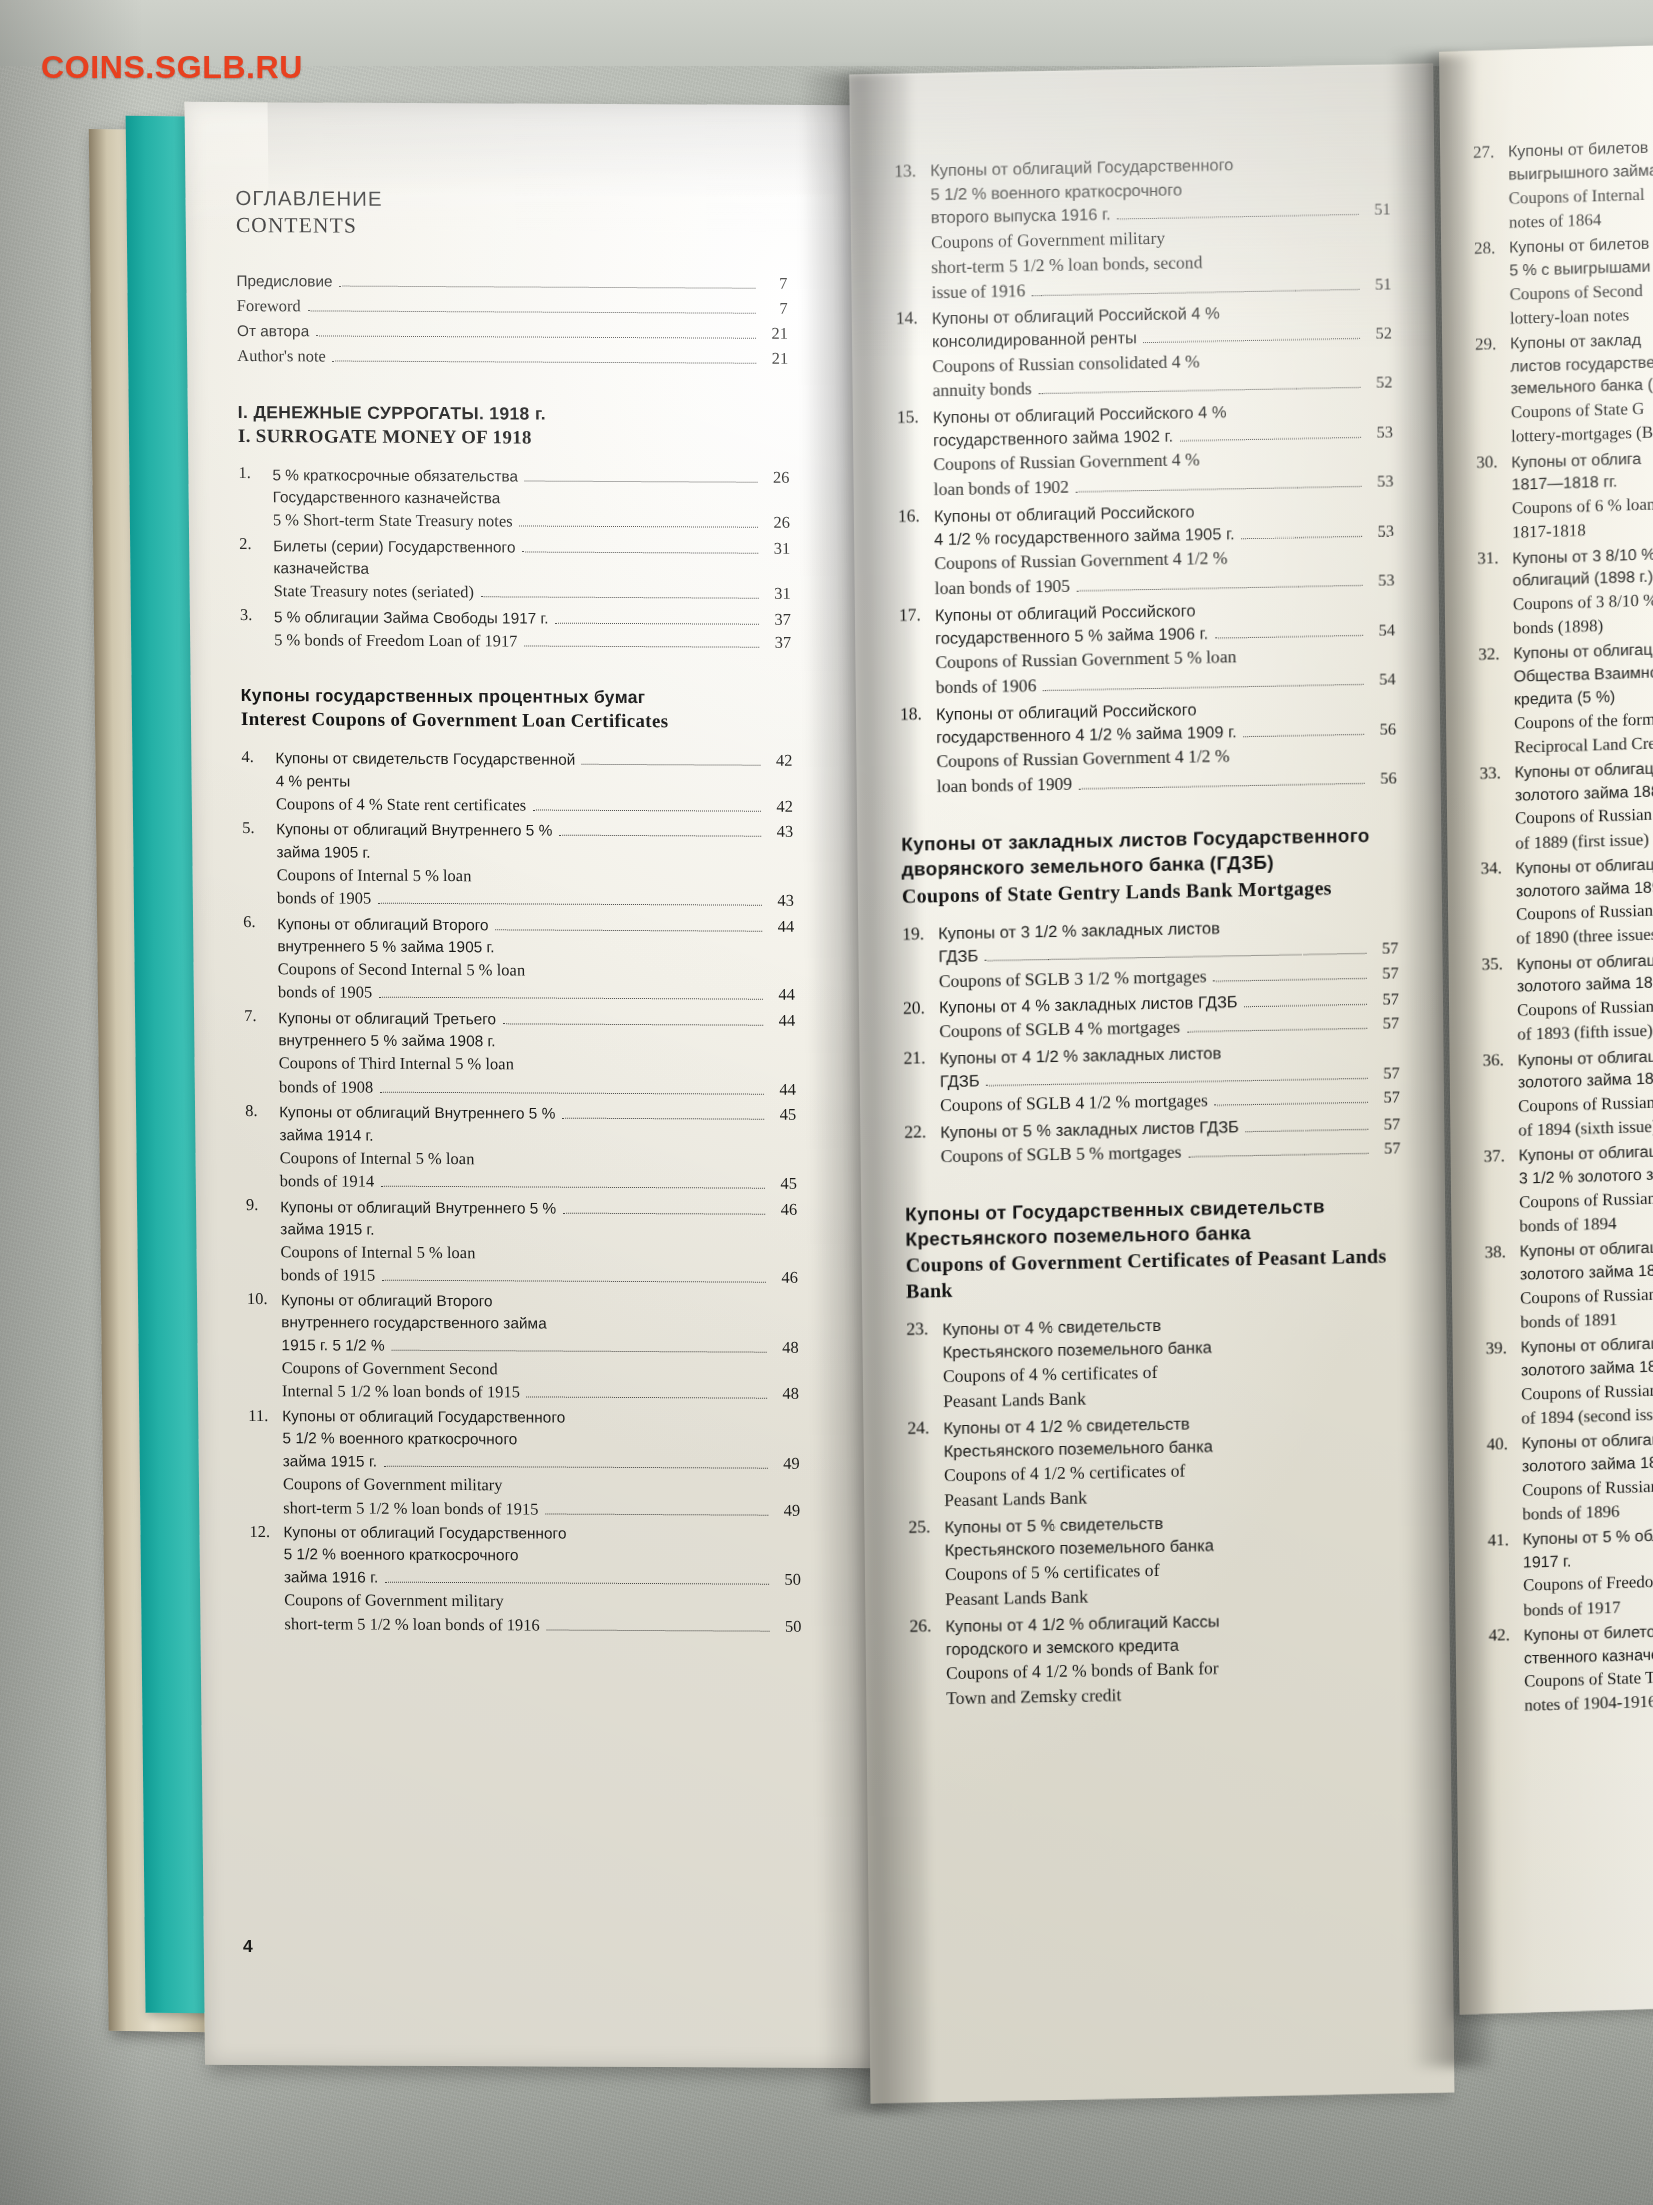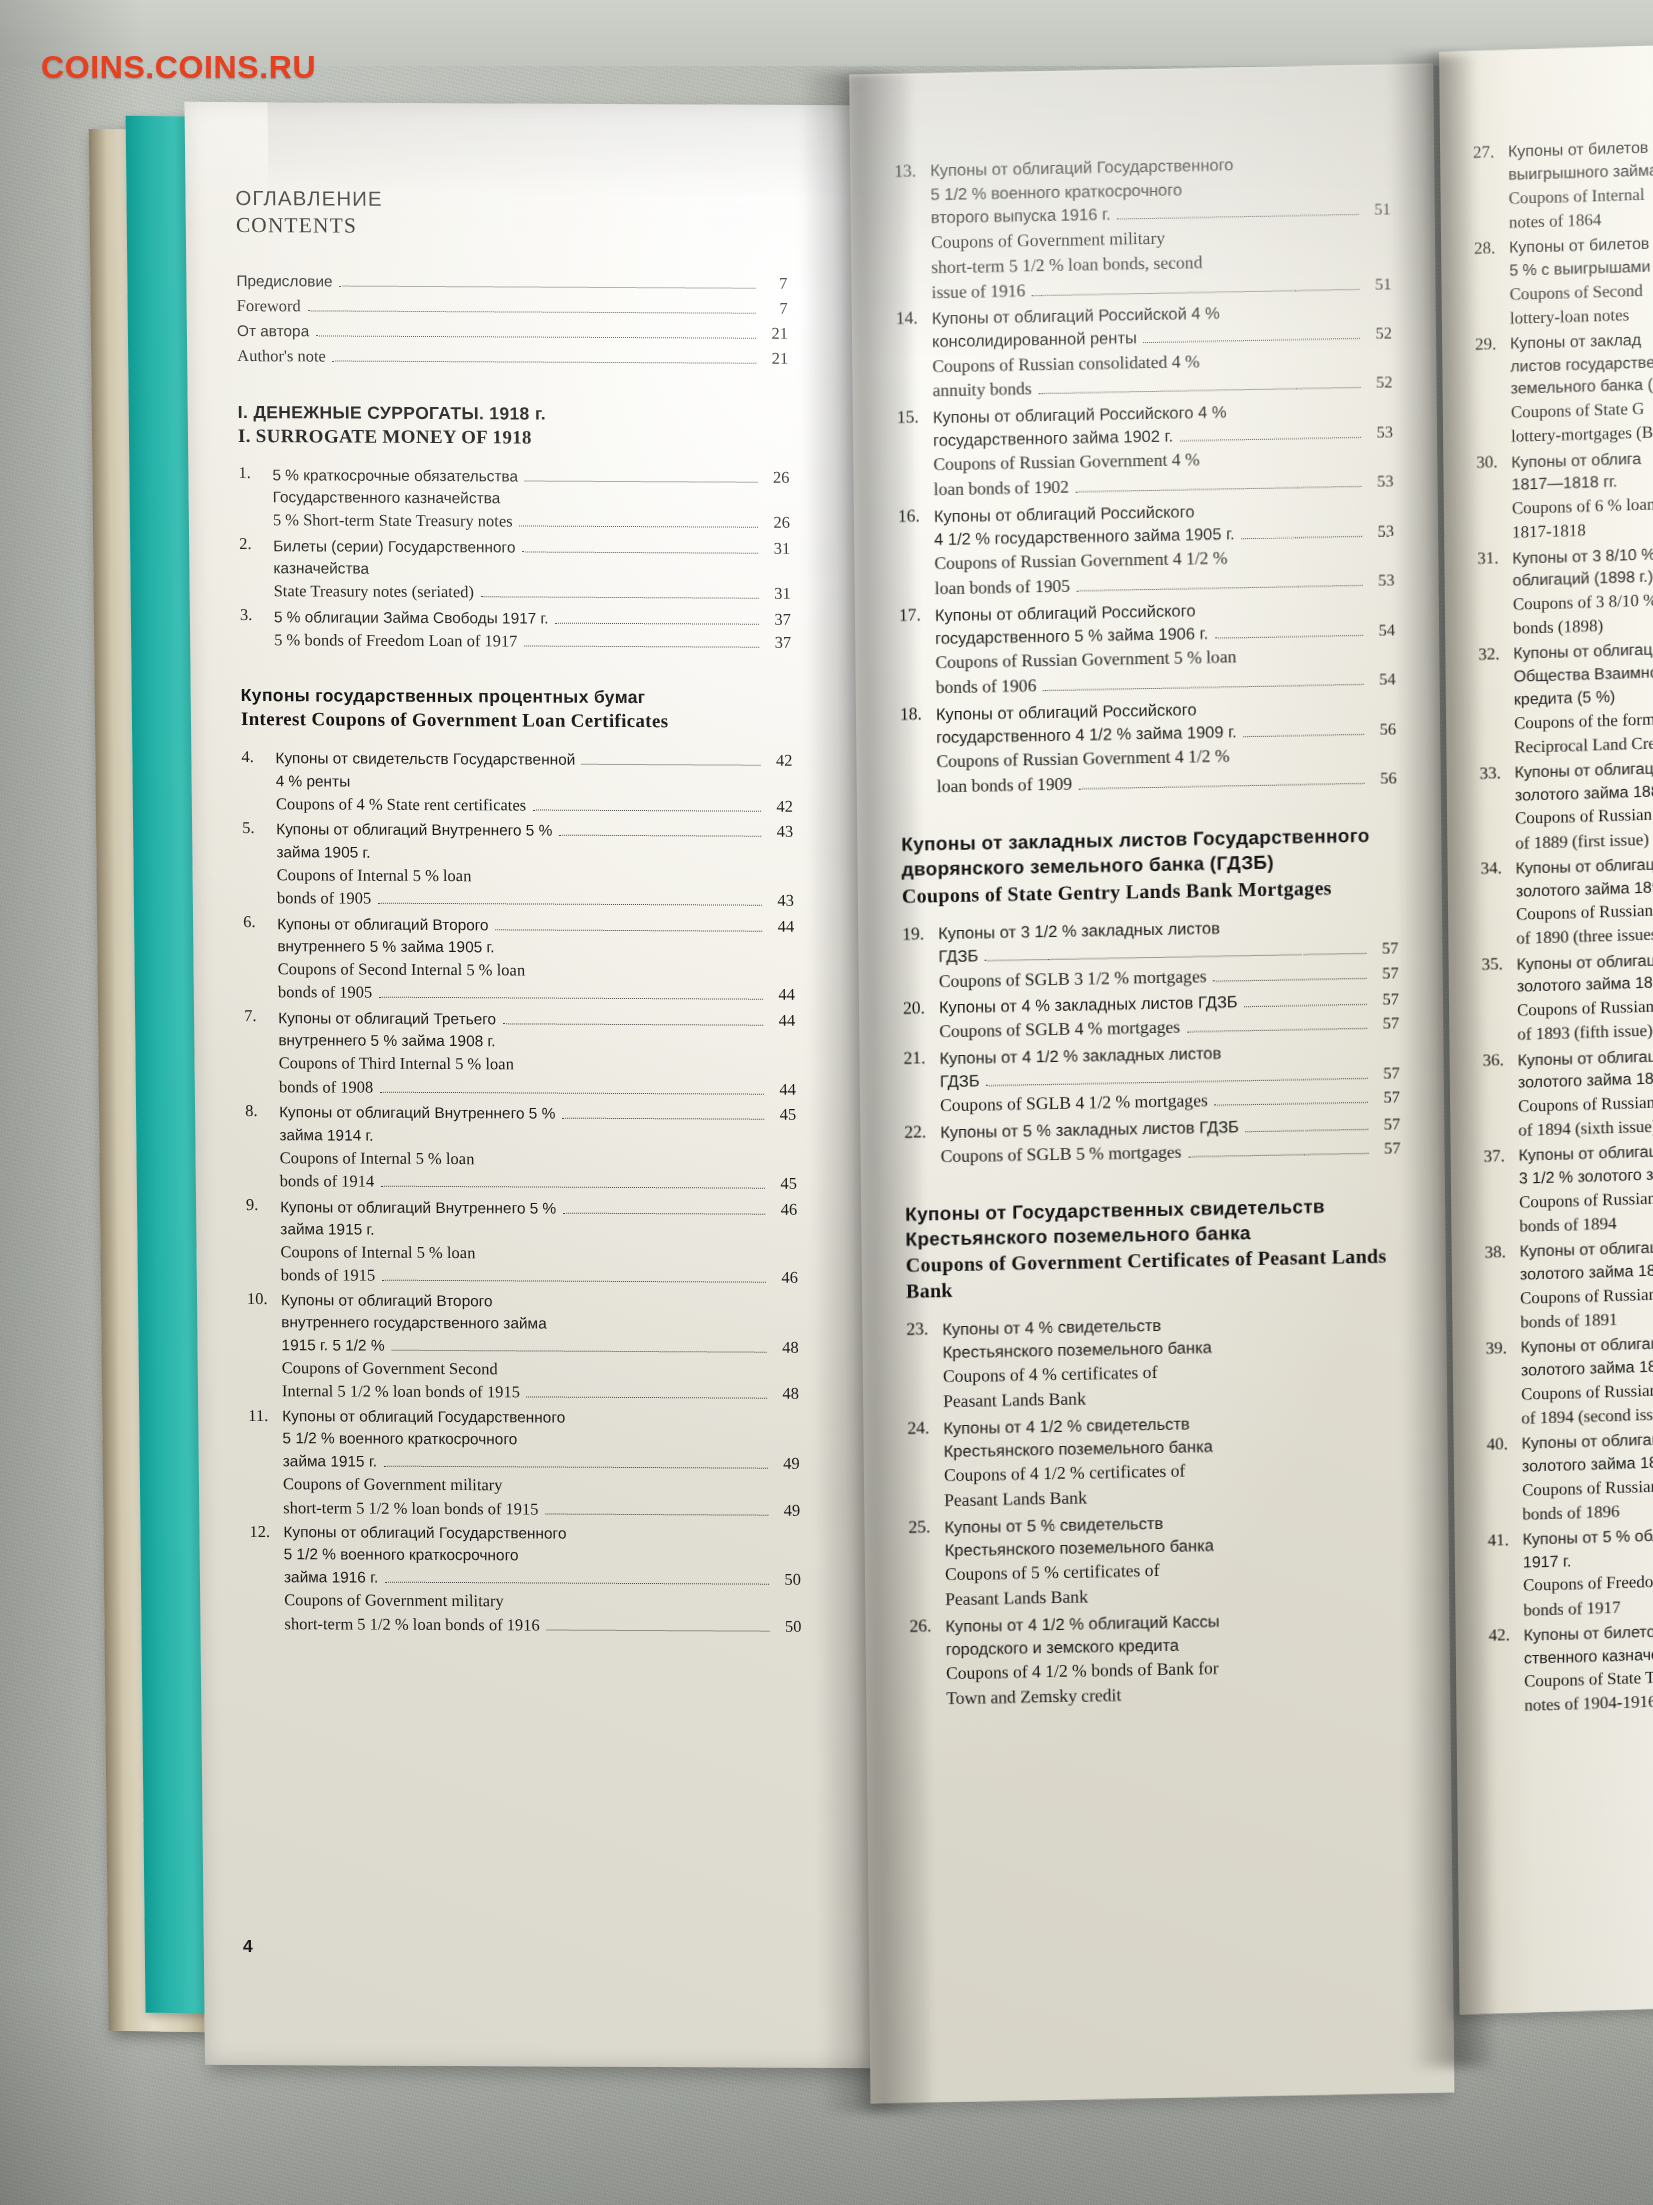--- a/index.html
+++ b/index.html
@@ -292,21 +292,21 @@
 </head>
 <body>
 
 <div class="desk">
   <div class="desk-grain"></div>
   <div class="desk-top-band"></div>
   <div class="desk-shadow-left"></div>
   <div class="desk-shadow-bottom"></div>
 </div>
 
-<div class="watermark">COINS.COINS.RU</div>
+<div class="watermark">COINS.SGLB.RU</div>
 
 <div class="book">
 
   <div class="page-stack"></div>
   <div class="cover-teal"></div>
 
   <div class="page-left">
     <div class="page-curve-top"></div>
     <div class="col" style="left:50px; top:83px; width:551px;">
 

